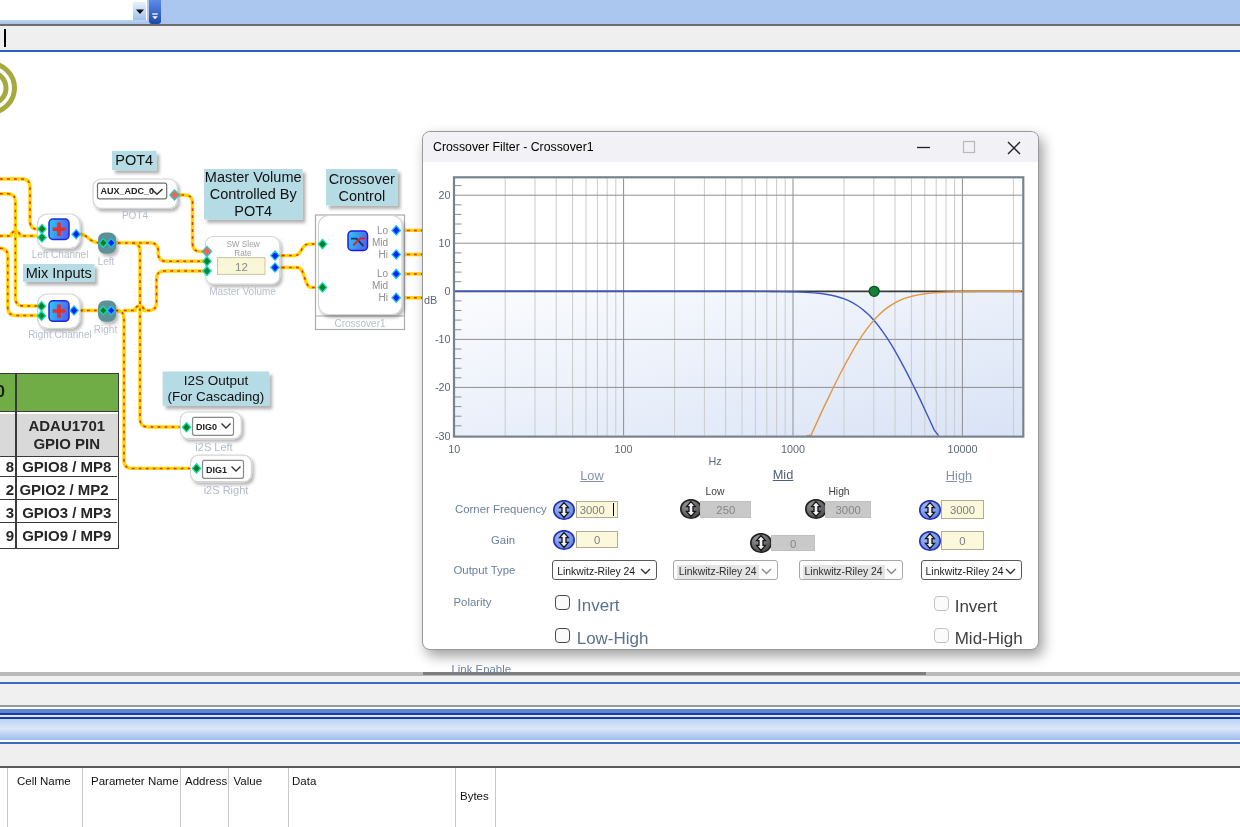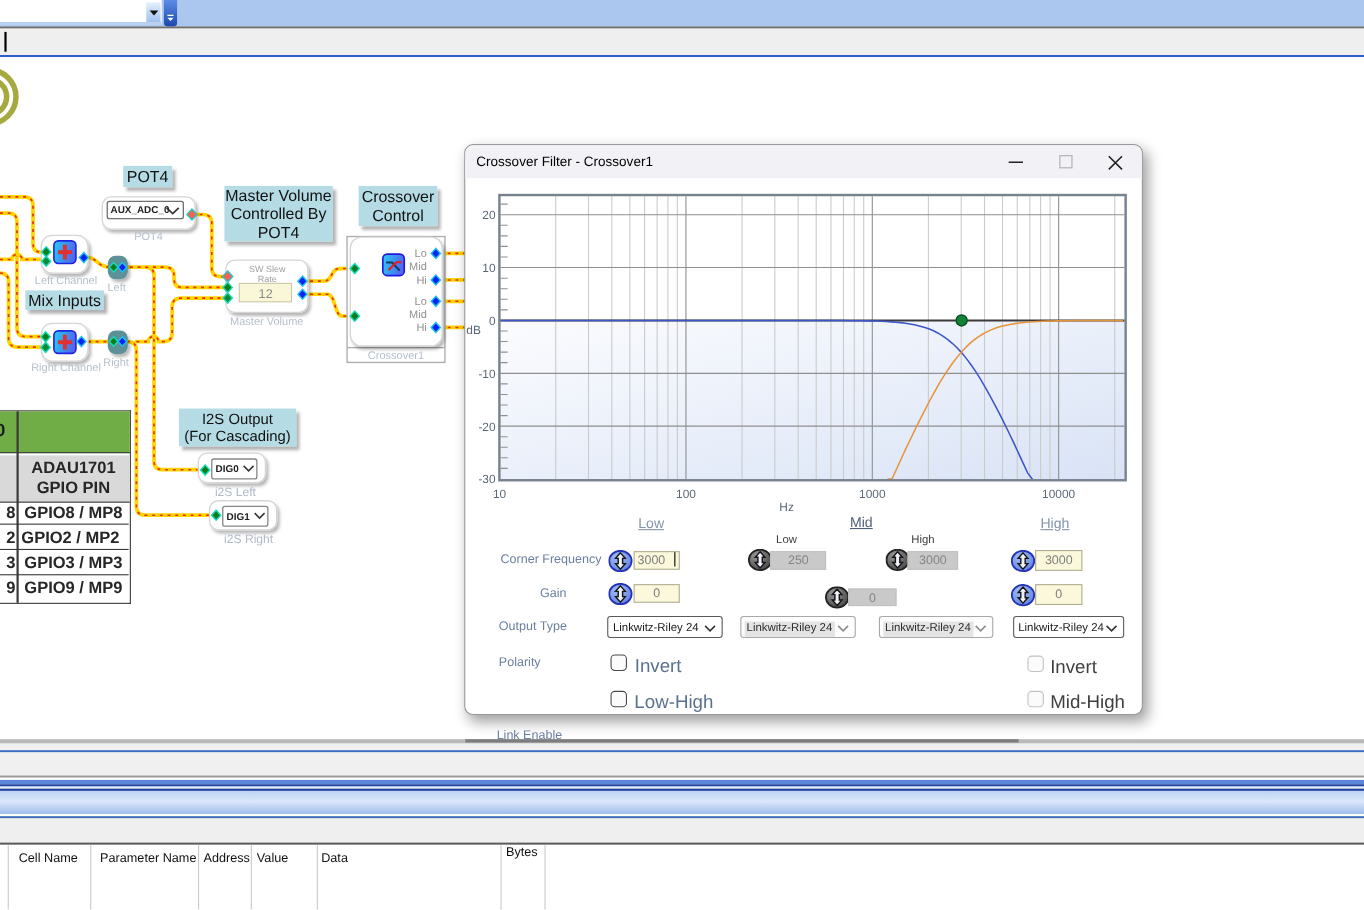--- a/index.html
+++ b/index.html
@@ -243,21 +243,21 @@
 <div style="position:absolute;left:0;top:740px;width:1240px;height:2px;background:#fff;z-index:5"></div>
 <div style="position:absolute;left:0;top:742px;width:1240px;height:2px;background:#3c6cc0;z-index:5"></div>
 <div style="position:absolute;left:0;top:744px;width:1240px;height:21.5px;background:#efefef;z-index:5"></div>
 <div style="position:absolute;left:0;top:765.5px;width:1240px;height:2.4px;background:#5a5a5a;z-index:5"></div>
 <div style="position:absolute;left:0;top:767.9px;width:1240px;height:59.1px;background:#fff;z-index:5;font-size:11.5px;color:#111">
 <span style="position:absolute;left:17px;top:7px">Cell Name</span>
 <span style="position:absolute;left:91px;top:7px">Parameter Name</span>
 <span style="position:absolute;left:185px;top:7px">Address</span>
 <span style="position:absolute;left:233.5px;top:7px">Value</span>
 <span style="position:absolute;left:292px;top:7px">Data</span>
-<span style="position:absolute;left:460px;top:1px">Bytes</span>
+<span style="position:absolute;left:460px;top:22px">Bytes</span>
 <div style="position:absolute;left:7px;top:0;width:1px;height:59px;background:#c9c9c9"></div>
 <div style="position:absolute;left:82px;top:0;width:1px;height:59px;background:#c9c9c9"></div>
 <div style="position:absolute;left:179.5px;top:0;width:1px;height:59px;background:#c9c9c9"></div>
 <div style="position:absolute;left:227.5px;top:0;width:1px;height:59px;background:#c9c9c9"></div>
 <div style="position:absolute;left:287.5px;top:0;width:1px;height:59px;background:#c9c9c9"></div>
 <div style="position:absolute;left:455px;top:0;width:1px;height:59px;background:#c9c9c9"></div>
 <div style="position:absolute;left:494.5px;top:0;width:1px;height:59px;background:#c9c9c9"></div>
 </div>
 <div id="dlg">
 <div id="dlgtitle">Crossover Filter - Crossover1</div>

